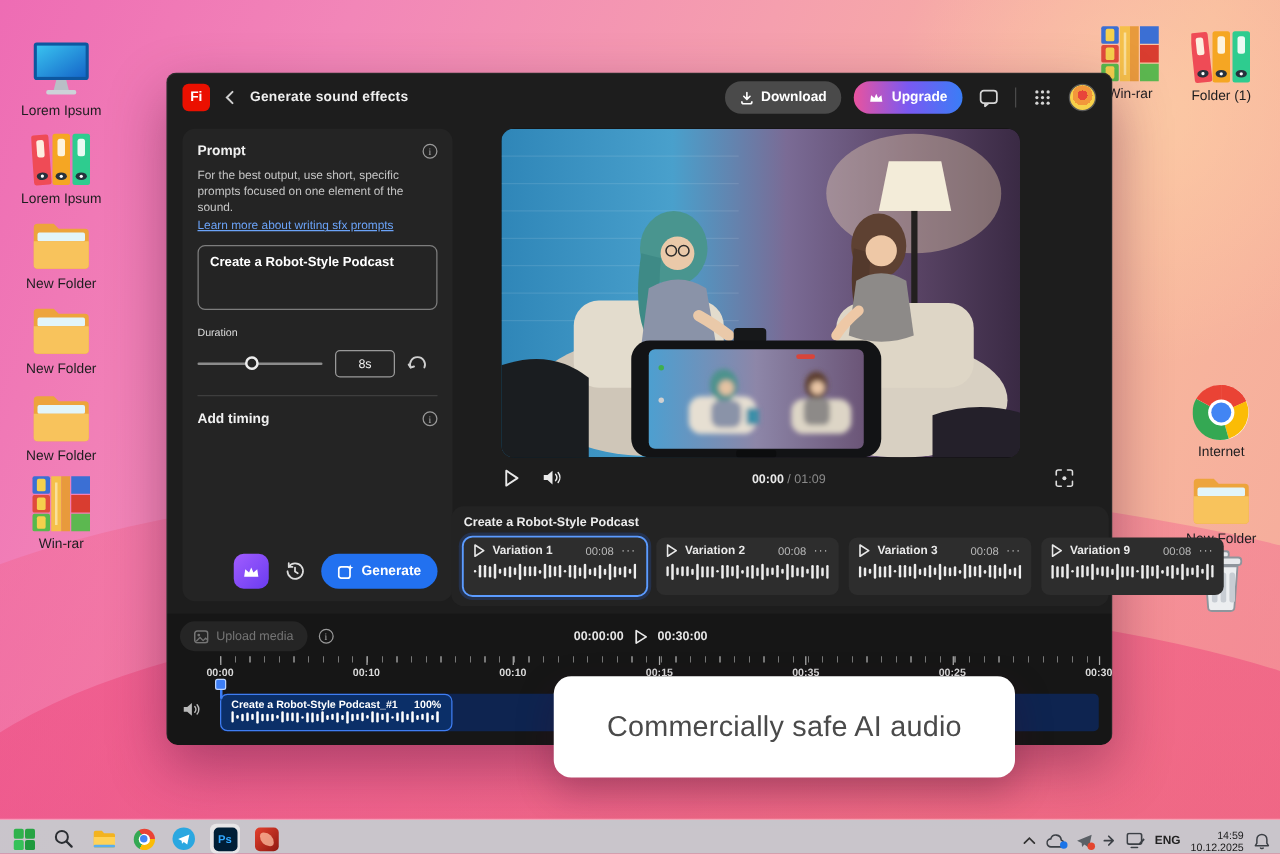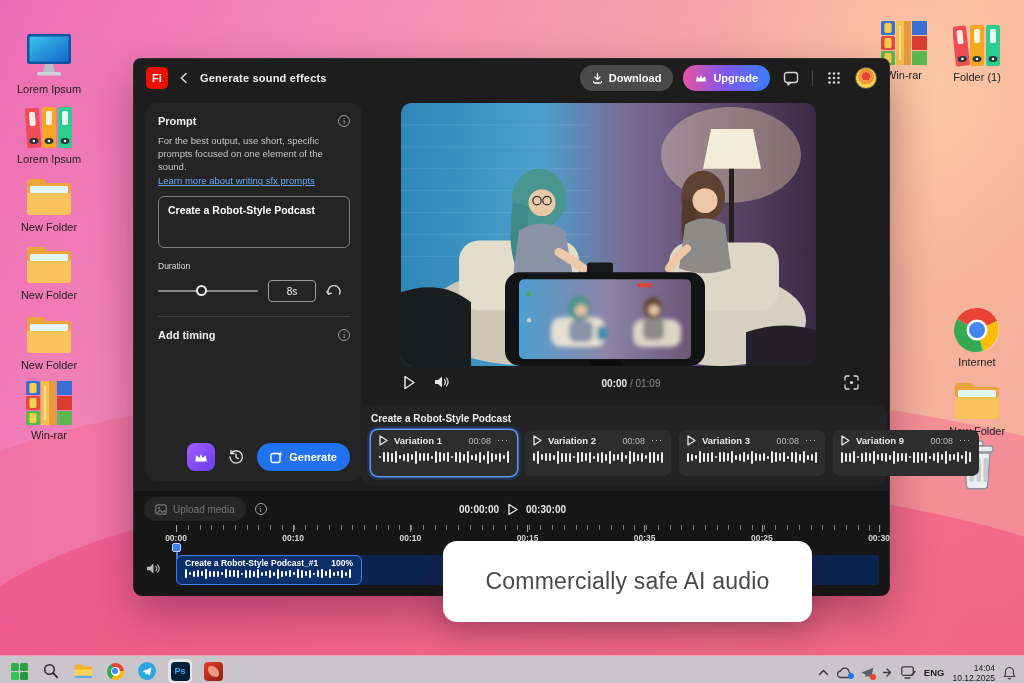--- a/index.html
+++ b/index.html
@@ -891,21 +891,21 @@
     <svg width="11" height="11" viewBox="0 0 11 11">
         <path d="M1.5 5.5 h6 M5 2 l3.5 3.5 L5 9" fill="none" stroke="#3c4046" stroke-width="1.4" stroke-linecap="round" stroke-linejoin="round"></path>
       </svg>
     <svg width="15" height="13" viewBox="0 0 15 13">
         <rect x="0.8" y="0.8" width="11.5" height="8.5" rx="1.5" fill="none" stroke="#3c4046" stroke-width="1.3"></rect>
         <line x1="4" y1="12" x2="9" y2="12" stroke="#3c4046" stroke-width="1.3" stroke-linecap="round"></line>
         <path d="M13.8 4.5 l-3.5 3.8 -0.4 1.6 1.5-0.5 3.4-3.7 z" fill="#3c4046"></path>
       </svg>
     <span class="txt">ENG</span>
     <span class="clockbox">
-      <div>14:04</div>
+      <div>14:59</div>
       <div>10.12.2025</div>
     </span>
     <svg width="13" height="14" viewBox="0 0 13 14">
         <path d="M6.5 1.5 a4 4 0 0 1 4 4 v3 l1.2 2 H1.3 l1.2-2 v-3 a4 4 0 0 1 4-4 z" fill="none" stroke="#3c4046" stroke-width="1.2" stroke-linejoin="round"></path>
         <path d="M5.2 12 a1.4 1.4 0 0 0 2.6 0" fill="none" stroke="#3c4046" stroke-width="1.2"></path>
       </svg>
   </div>
 </div>
 
 </body></html>

